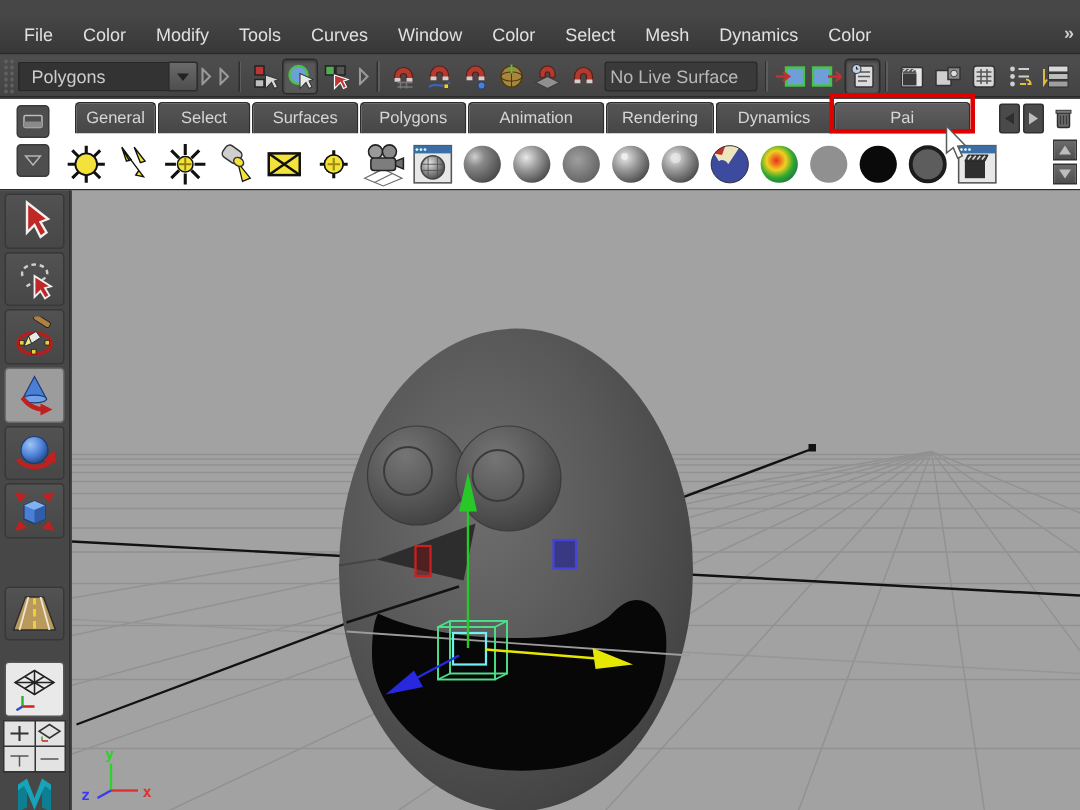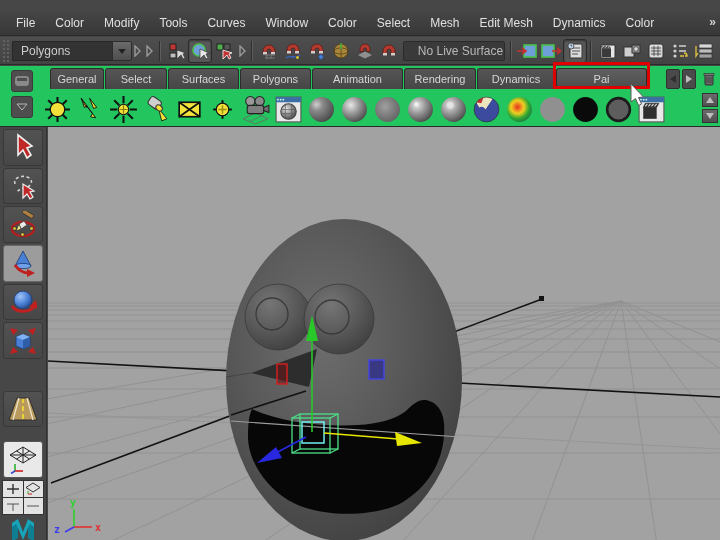--- a/index.html
+++ b/index.html
@@ -28,25 +28,25 @@
              border:1px solid #2c2c2c; border-radius:0 2px 2px 0; display:flex;
              align-items:center; justify-content:center; }
   .dropbtn svg { display:block; }
   .sep-arrow { width:10px; height:18px; display:flex; align-items:center; justify-content:center; margin:0 1px; }
   .vdiv { width:3px; height:20px; margin:0 3px;
           background:linear-gradient(90deg,#2e2e2e 1px,#5d5d5d 1px 2px,transparent 2px); }
   .sbtn { width:24px; height:24px; display:flex; align-items:center; justify-content:center;
           border-radius:3px; }
   .sbtn.pressed { background:#585858; border:1px solid #2a2a2a; box-shadow:inset 0 1px 2px rgba(0,0,0,.4); }
   .livefield { width:102px; height:20px; background:#3a3a3a; border:1px solid #2b2b2b;
-               color:#b8b8b8; font-size:12px; line-height:18px; padding-left:14px; margin:0 2px; border-radius:2px; }
+               color:#b8b8b8; font-size:12px; line-height:18px; padding-left:3px; margin:0 2px; border-radius:2px; }
   .spacer { flex:1; }
 
   
-  .shelf { position:absolute; left:0; top:54px; width:720px; height:61px; background:#22c55e;
+  .shelf { position:absolute; left:0; top:54px; width:720px; height:61px; background:#ffffff;
            border-bottom:1px solid #2a2a2a; }
   .shelf-left { position:absolute; left:9px; top:4px; width:26px; height:52px;
                 display:flex; flex-direction:column; align-items:center; gap:4px; }
   .shelf-left .wbtn { width:22px; height:22px; background:#4e4e4e; border:1px solid #3a3a3a;
                       border-radius:3px; display:flex; align-items:center; justify-content:center; }
   .tabs { position:absolute; left:50px; top:2px; height:22px; display:flex; }
   .tab { height:21px; background:linear-gradient(#555,#464646); border:1px solid #2c2c2c;
          border-bottom:none; border-radius:3px 3px 0 0; color:#d6d6d6; font-size:11px;
          text-align:center; line-height:20px; overflow:hidden; white-space:nowrap; margin-right:1px; }
   .tab:nth-of-type(1){width:54px}.tab:nth-of-type(2){width:62px}.tab:nth-of-type(3){width:71px}
@@ -94,21 +94,20 @@
 
   <div class="menu-item">File</div>
       <div class="menu-item">Color</div>
       <div class="menu-item">Modify</div>
       <div class="menu-item">Tools</div>
       <div class="menu-item">Curves</div>
       <div class="menu-item">Window</div>
       <div class="menu-item">Color</div>
       <div class="menu-item">Select</div>
       <div class="menu-item">Mesh</div>
-      <div class="menu-item">Edit Mesh</div>
       <div class="menu-item">Dynamics</div>
       <div class="menu-item">Color</div>
     </div>
   <div class="menu-overflow">»</div>
 
   <div class="statusline">
     <div class="grip"></div>
     <div class="dropdown">Polygons</div>
     <div class="dropbtn">
       <svg width="10" height="8">

